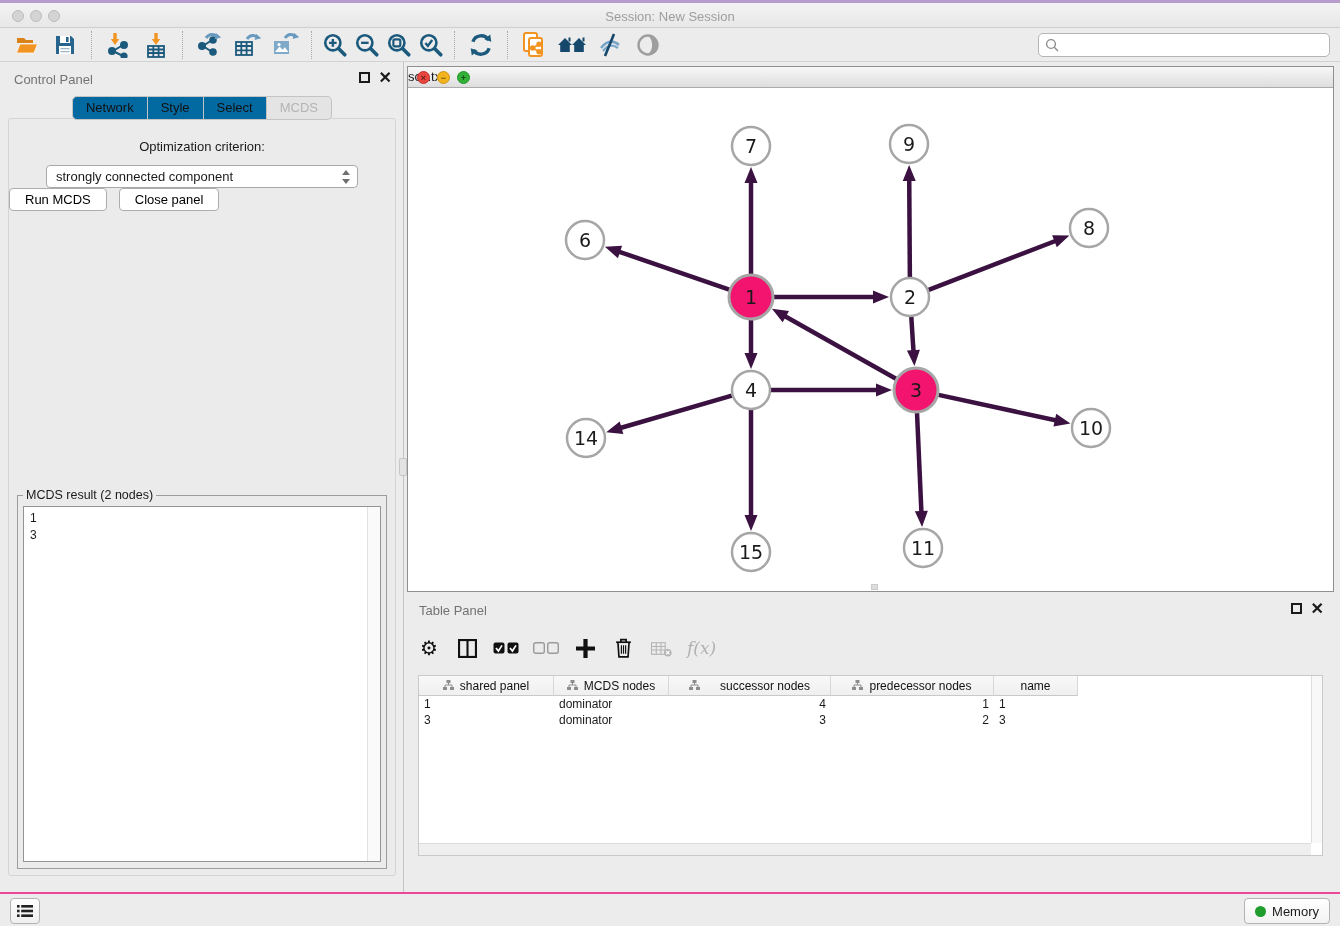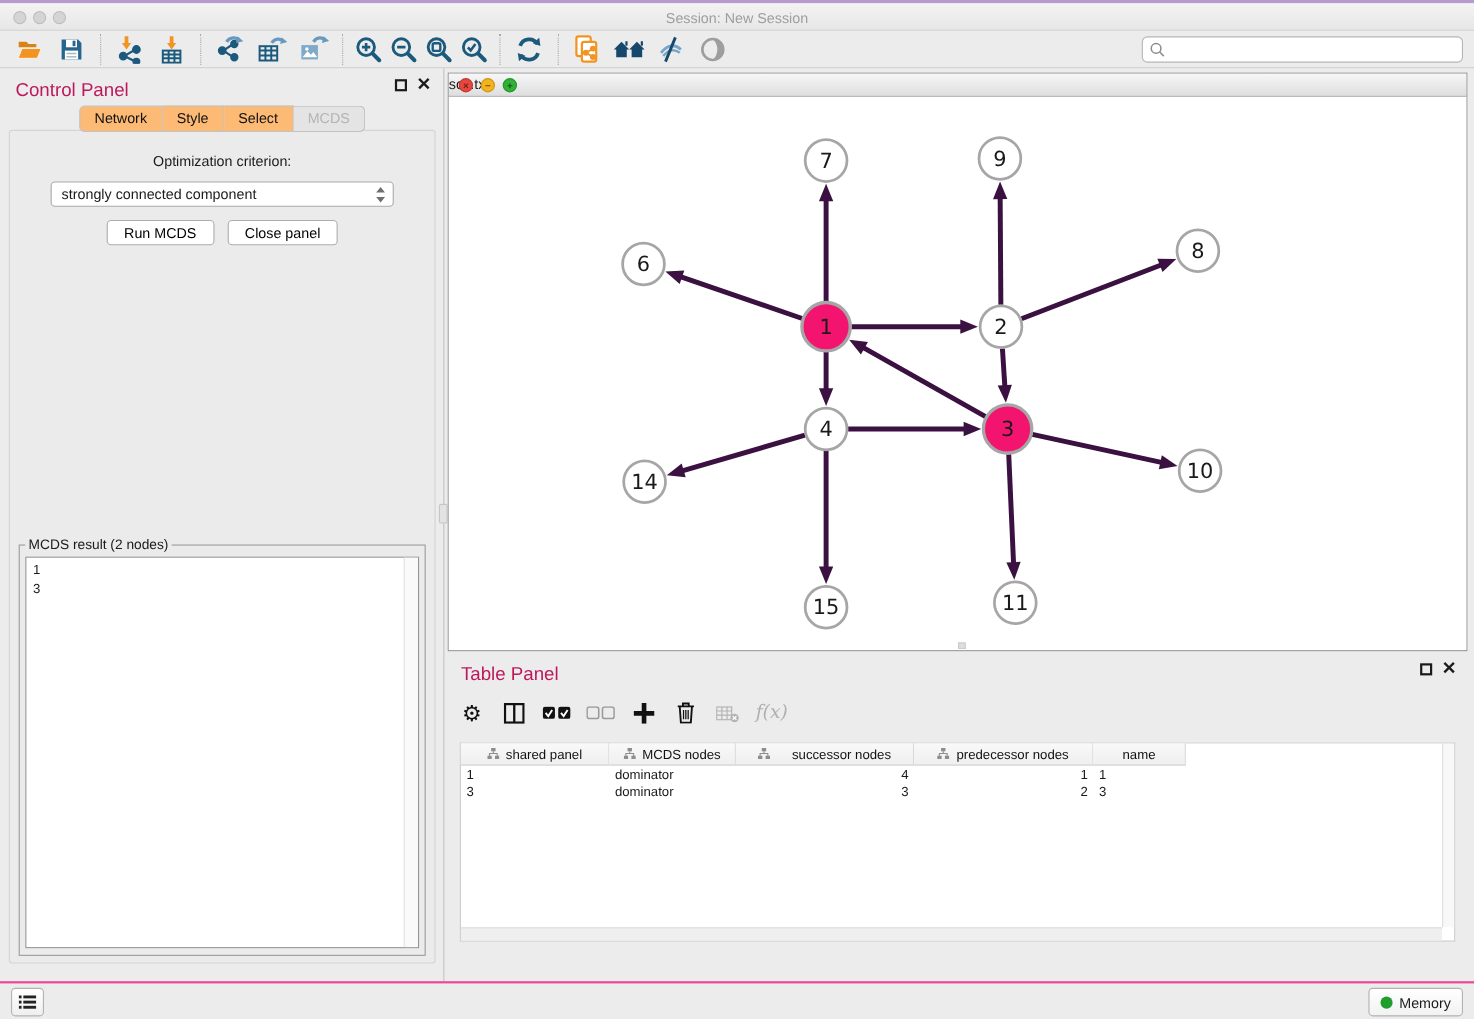--- a/index.html
+++ b/index.html
@@ -16,35 +16,35 @@
   .tbi { width:38px; height:30px; display:flex; align-items:center; justify-content:center; }
   .tbi.narrow { width:32px; }
   .tsep { width:1px; height:28px; border-left:1px dotted #a9a9a9; margin:0 7px; }
   .gear-glyph { font-size:20px; color:#111; }
   .searchbox { position:absolute; right:10px; top:5px; width:292px; height:24px; background:#fff; border:1px solid #b5b5b5; border-radius:5px; display:flex; align-items:center; padding:0 6px; }
   .searchbox input { border:none; outline:none; flex:1; font-size:12px; background:transparent; font-family:"Liberation Sans",sans-serif; }
 
   
   .control-panel { position:absolute; left:2px; top:66px; width:400px; height:812px; }
   .panel-head { position:relative; height:26px; }
-  .panel-title { position:absolute; left:12px; top:6px; font-size:17px; color:#be185d; }
+  .panel-title { position:absolute; left:12px; top:6px; font-size:13px; color:#737373; }
   .panel-icons { position:absolute; right:10px; top:6px; display:flex; gap:9px; align-items:center; }
   .float-ic { width:11px; height:11px; border:2px solid #1a1a1a; display:inline-block; }
   .close-ic { font-size:16px; font-weight:bold; color:#1a1a1a; line-height:11px; }
   .ctab-row { position:absolute; left:0; top:30px; width:100%; display:flex; justify-content:center; z-index:2; }
-  .seg { background:#fdba74; border:1px solid #c3c3c3; border-left:none; padding:3px 13px 4px; font-size:13px; color:#111; cursor:default; }
+  .seg { background:#0369a1; border:1px solid #c3c3c3; border-left:none; padding:3px 13px 4px; font-size:13px; color:#111; cursor:default; }
   .seg.first { border-left:1px solid #c3c3c3; border-radius:5px 0 0 5px; }
   .seg.last { border-radius:0 5px 5px 0; }
   .seg.active { background:#e4e4e4; color:#b4b4b4; }
   .cp-content { position:absolute; left:6px; right:6px; top:52px; bottom:2px; background:#ebebeb; border:1px solid #d4d4d4; border-radius:3px; }
   .opt-label { margin-top:20px; text-align:center; font-size:13px; }
   .combo { position:relative; margin:11px auto 0; width:312px; height:23px; background:#fff; border:1px solid #a9a9a9; border-radius:4px; font-size:13px; line-height:21px; padding-left:9px; }
   .combo .stepper { position:absolute; right:6px; top:3px; width:10px; height:16px; }
   .combo .stepper svg { display:block; }
-  .btn-row { display:flex; justify-content:center; gap:12px; margin-top:12px; }
+  .btn-row { display:flex; gap:12px; }
   .pbtn { background:#fff; border:1px solid #adadad; border-radius:4px; font-size:13px; padding:3px 15px; font-family:"Liberation Sans",sans-serif; }
   .result-group { position:absolute; left:8px; right:8px; top:376px; height:374px; border:1px solid #9c9c9c; }
   .result-legend { position:absolute; top:-8px; left:5px; background:#ebebeb; padding:0 3px; font-size:12.5px; }
   .result-text { position:absolute; left:5px; right:5px; top:10px; bottom:6px; background:#fff; border:1px solid #949494; font-size:12px; }
   .result-lines { position:absolute; left:0; top:0; right:14px; bottom:0; padding:3px 0 0 6px; line-height:17px; }
   .result-vscroll { position:absolute; right:0; top:0; bottom:0; width:13px; background:#fafafa; border-left:1px solid #e2e2e2; }
 
   
   .vdivider { position:absolute; left:403px; top:62px; bottom:34px; width:1px; background:#c4c4c4; }
   .vgrip { position:absolute; left:399px; top:458px; width:8px; height:18px; background:#e3e3e3; border:1px solid #c6c6c6; border-radius:2px; }

